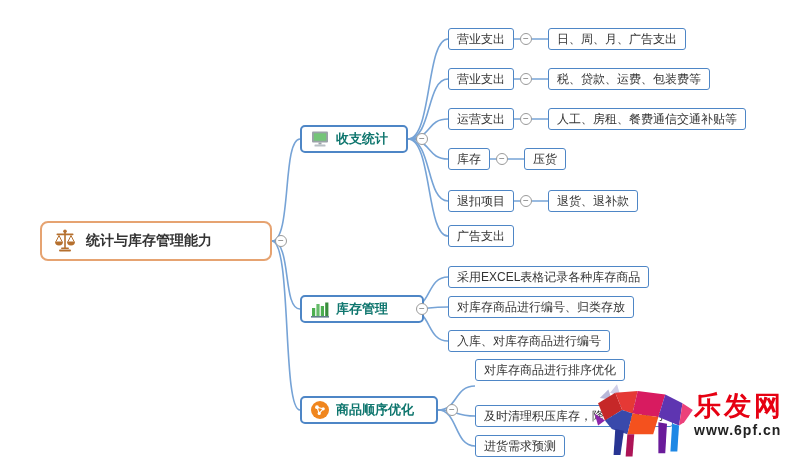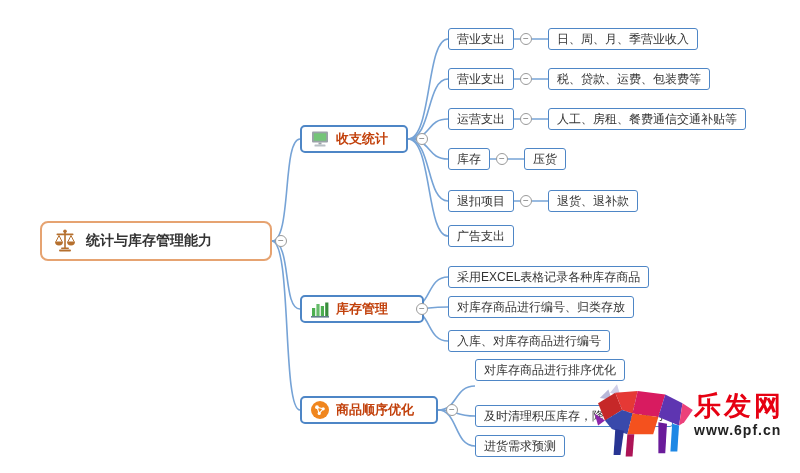--- a/index.html
+++ b/index.html
@@ -1,21 +1,21 @@
 <!DOCTYPE html>
 <html><head>
 <meta charset="utf-8">
 <style>
   html,body{margin:0;padding:0;background:#fff;}
   body{font-family:"Liberation Sans","DejaVu Sans",sans-serif;}
   .canvas{position:relative;width:800px;height:473px;background:#ffffff;overflow:hidden;}
   .connector-layer{position:absolute;left:0;top:0;z-index:0;}
   .node{position:absolute;background:#fff;box-sizing:border-box;display:flex;align-items:center;white-space:nowrap;z-index:1;}
   .root-node{border:2px solid #e6a371;border-radius:8px;font-weight:bold;font-size:14px;color:#333;gap:8px;padding:0 10px;}
-  .branch-node{border:2px solid #4e86c6;border-radius:5px;font-weight:bold;font-size:13px;color:#c2410c;gap:6px;padding:0 8px;}
+  .branch-node{border:2px solid #4e86c6;border-radius:5px;font-weight:bold;font-size:13px;color:#0f766e;gap:6px;padding:0 8px;}
   .leaf-node{border:1px solid #4e86c6;border-radius:3px;font-size:12px;color:#333;height:22px;padding:0 8px;}
   .icon{display:flex;align-items:center;justify-content:center;flex:0 0 auto;}
   .collapse-btn{position:absolute;width:12px;height:12px;box-sizing:border-box;border:1px solid #9a9a9a;border-radius:50%;
     background:#fff;color:#777;font-size:10px;line-height:1;display:flex;align-items:center;justify-content:center;
     z-index:2;cursor:pointer;}
   .watermark{position:absolute;left:586px;top:384px;display:flex;align-items:flex-start;z-index:1;}
   .wm-text{margin-left:-4px;padding-top:8px;}
   .wm-name{font-size:27px;font-weight:bold;color:#e60012;letter-spacing:3px;line-height:1.05;}
   .wm-url{font-size:14px;font-weight:bold;color:#222;letter-spacing:1px;margin-top:2px;}
 </style>
@@ -76,21 +76,21 @@
         <rect x="4.5" y="15.5" width="11" height="2" rx="0.6" fill="#b9c0c6"></rect>
       </svg>
     </span>
     <span>收支统计</span>
   </div>
 
   <div class="node leaf-node" style="left:448px;top:28px;">
     <span>营业支出</span>
   </div>
   <div class="node leaf-node" style="left:548px;top:28px;">
-    <span>日、周、月、季营业收入</span>
+    <span>日、周、月、广告支出</span>
   </div>
 
   <div class="node leaf-node" style="left:448px;top:68px;">
     <span>营业支出</span>
   </div>
   <div class="node leaf-node" style="left:548px;top:68px;">
     <span>税、贷款、运费、包装费等</span>
   </div>
 
   <div class="node leaf-node" style="left:448px;top:108px;">

